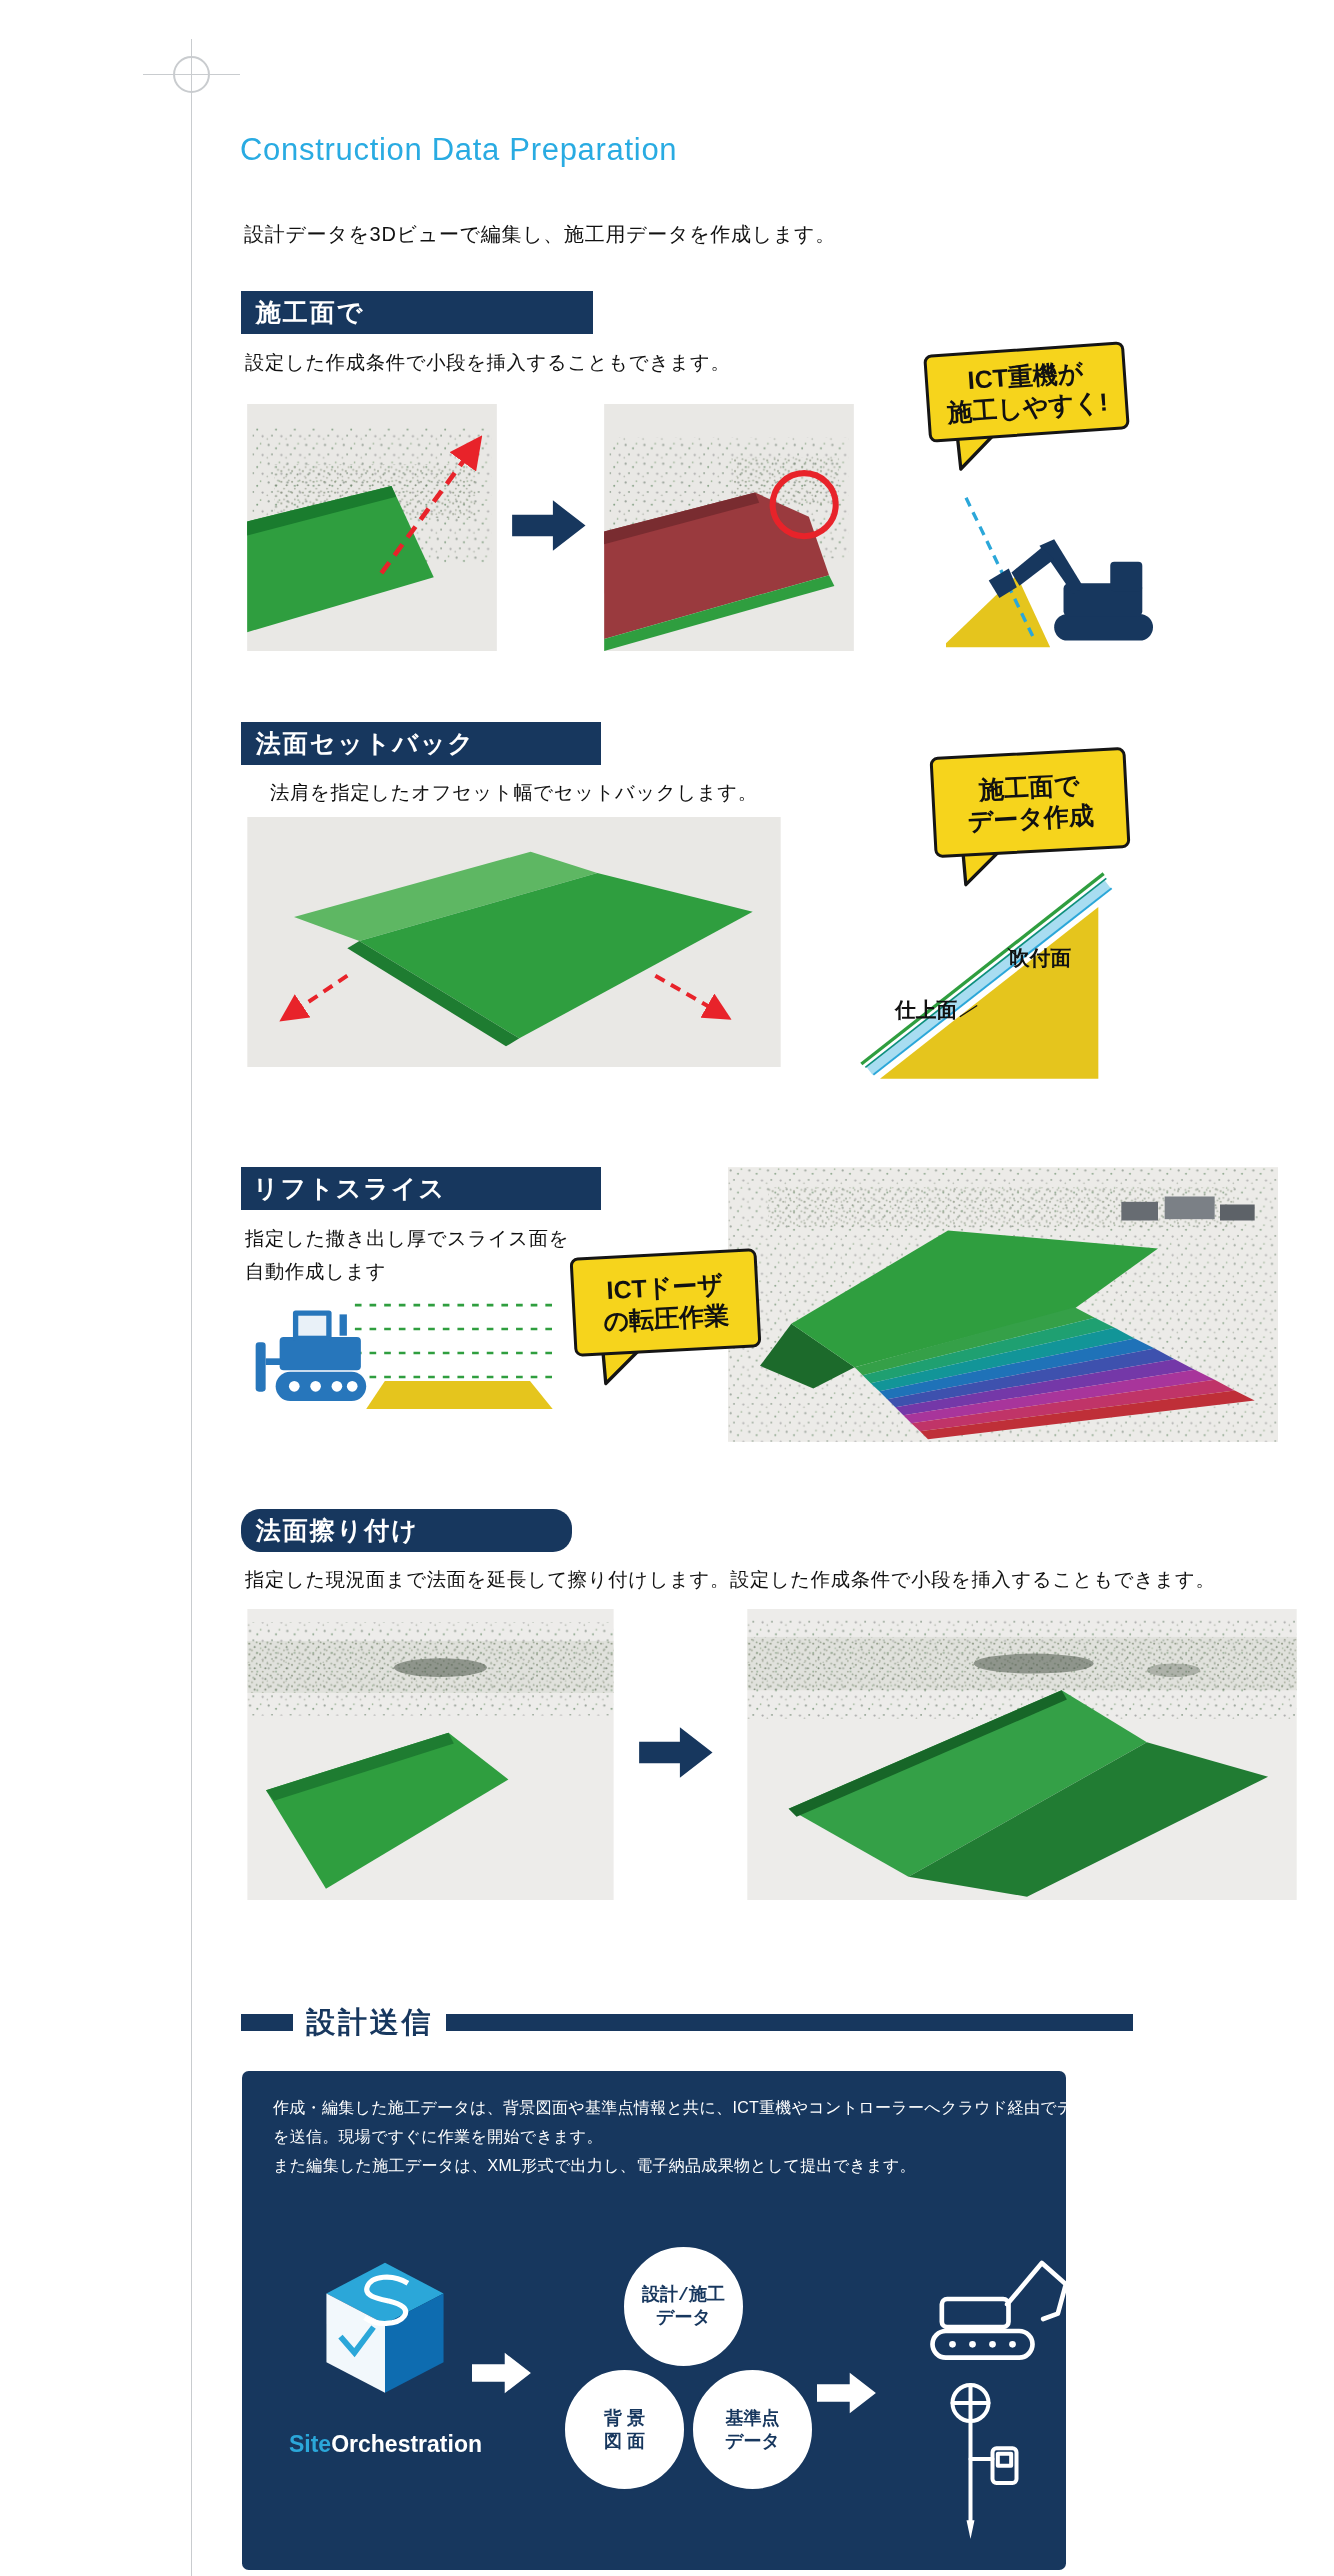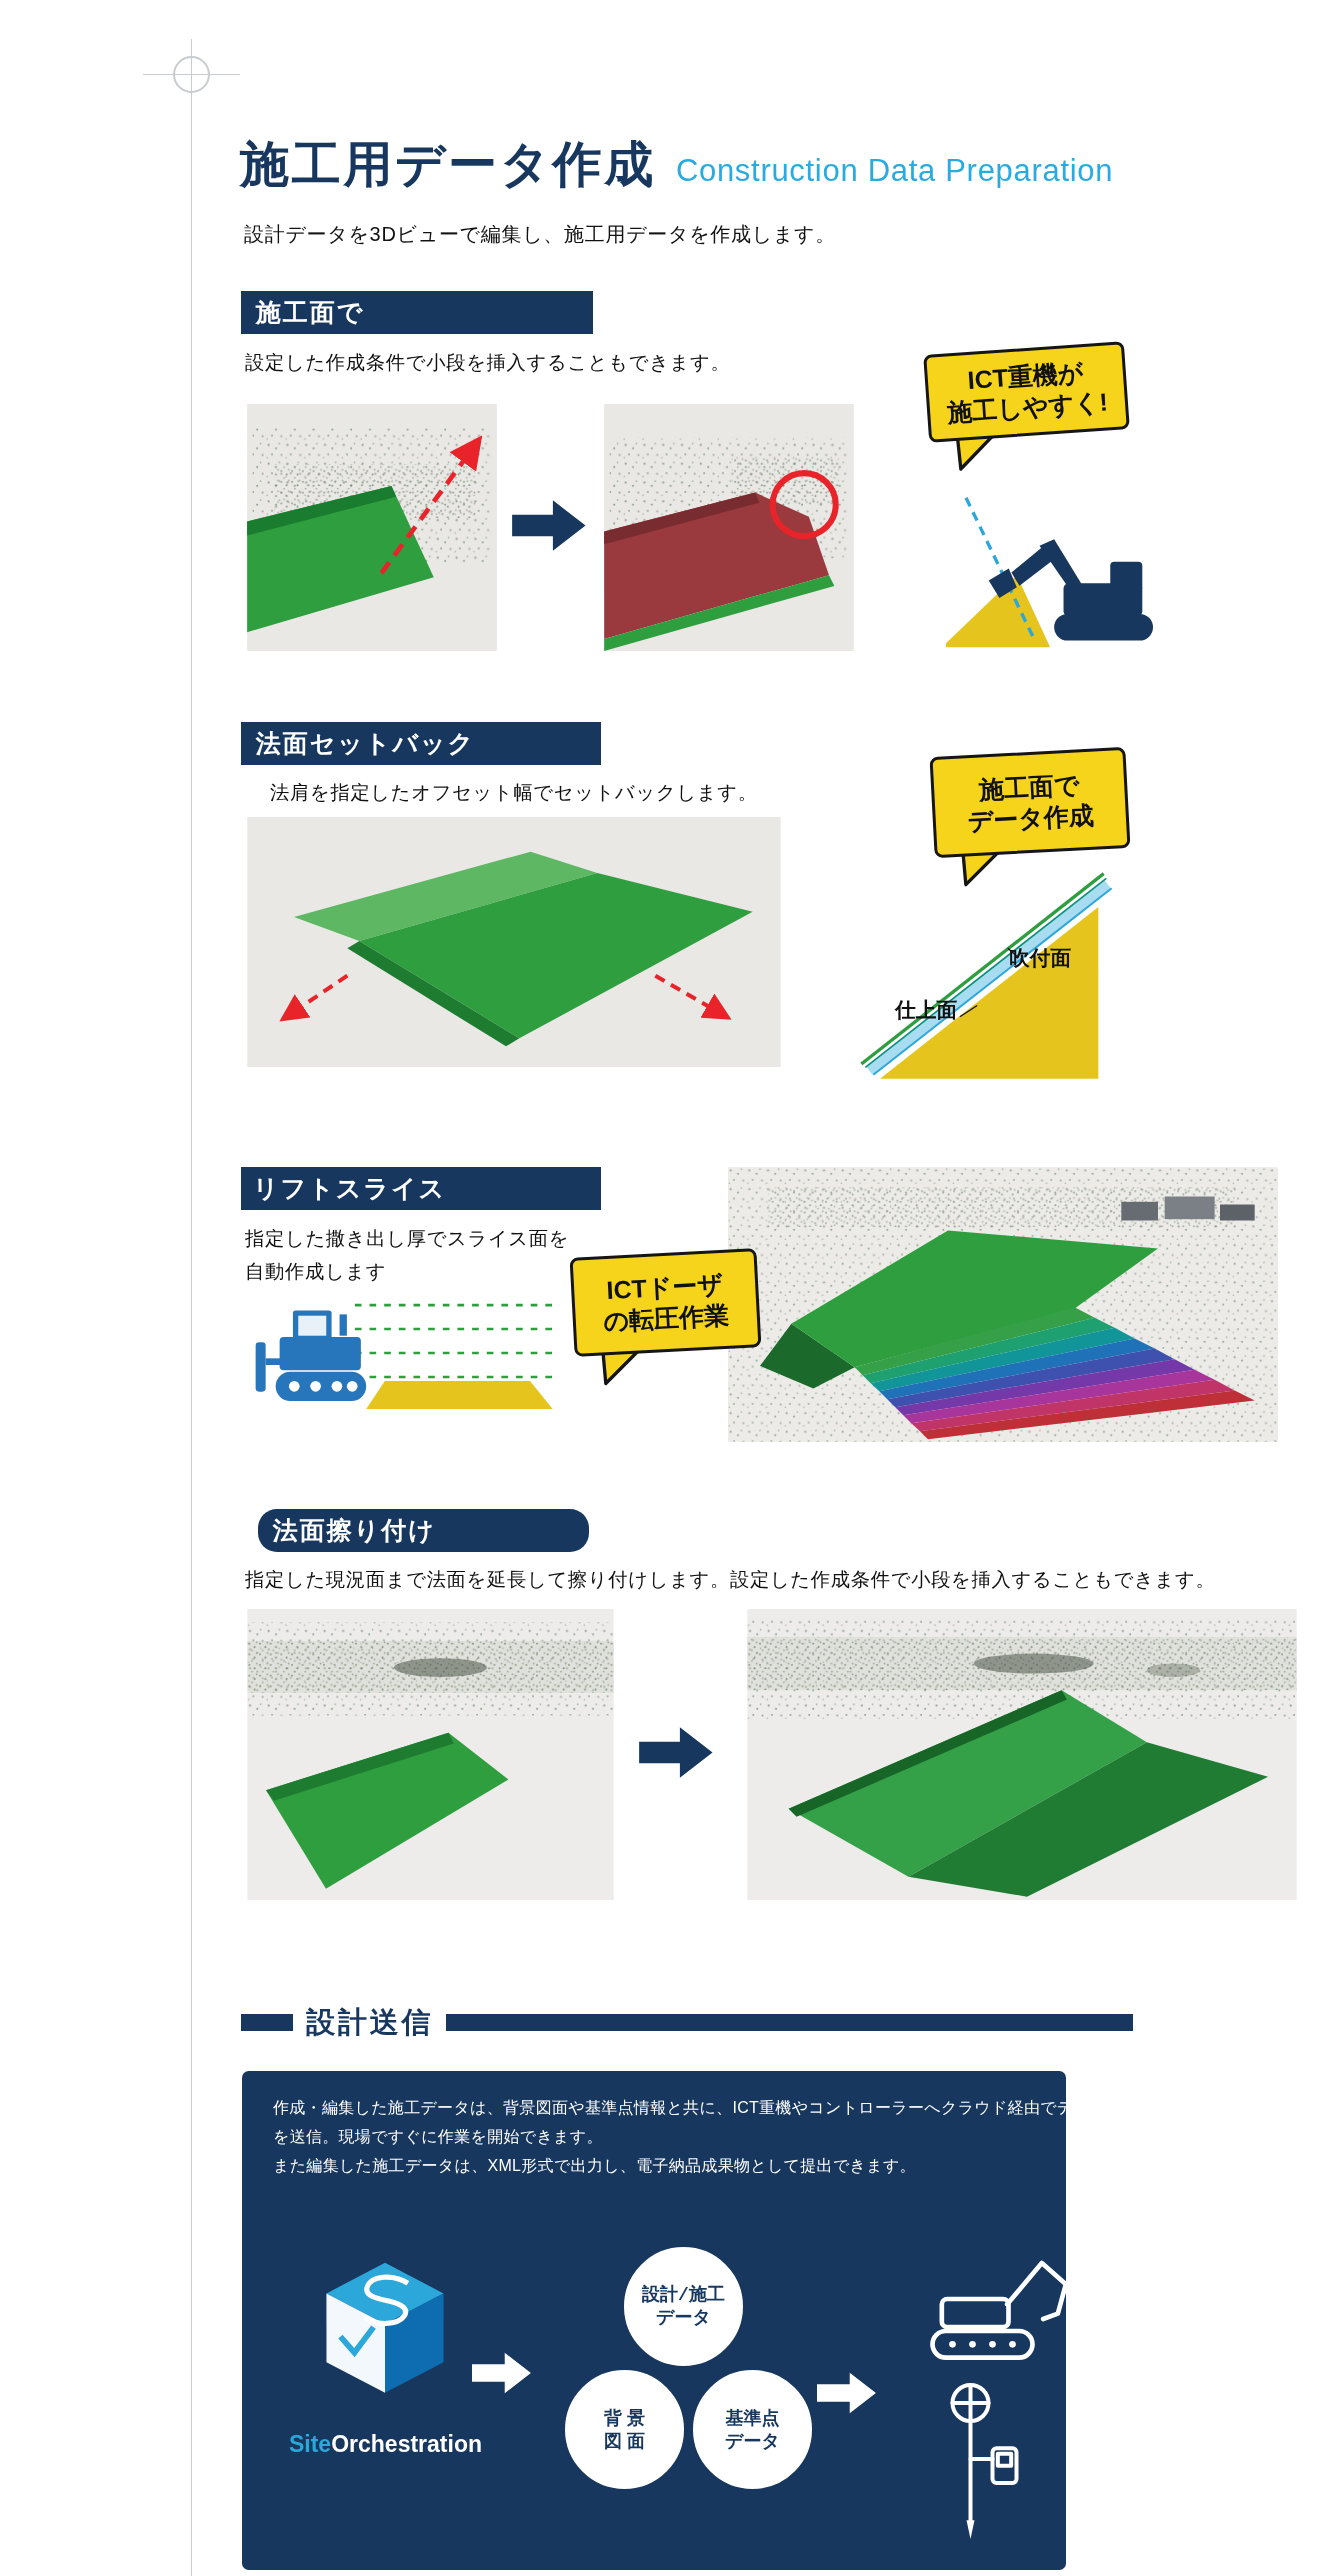--- a/index.html
+++ b/index.html
@@ -76,21 +76,20 @@
     </defs>
   </svg>
 
   <div class="vguide"></div>
   <div class="hguide"></div>
   <svg class="abs" style="left:168px;top:51px" width="47" height="47" viewBox="0 0 70 70">
     <circle cx="35" cy="35" r="26" fill="none" stroke="#c9cccf" stroke-width="3"></circle>
   </svg>
 
   <div class="title-row">
-    <span class="title-jp">施工用データ作成</span>
     <span class="title-en">Construction Data Preparation</span>
   </div>
   <div class="intro">設計データを3Dビューで編集し、施工用データを作成します。</div>
 
   <div class="sec-bar" style="left:241px;top:291px;width:352px;">
     <span>施工面で</span>
   </div>
   <div class="sec-desc" style="left:245px;top:349px;">設定した作成条件で小段を挿入することもできます。</div>
 
   <div class="img-panel" style="left:247px;top:404px;">
@@ -233,21 +232,21 @@
   <div class="bubble" style="left:572px;top:1253px;width:187px;height:99px;transform:rotate(-3deg);z-index:5;">
     <svg class="bubble-tail" viewBox="0 0 80 60">
       <polygon points="8,0 72,0 10,56" fill="#F6D41C" stroke="#151515" stroke-width="5" stroke-linejoin="round"></polygon>
     </svg>
     <div class="bubble-body">
       <span>ICTドーザ</span>
       <span>の転圧作業</span>
     </div>
   </div>
 
-  <div class="sec-bar" style="left:258px;top:1509px;width:331px;border-radius:19px;">
+  <div class="sec-bar" style="left:241px;top:1509px;width:331px;border-radius:19px;">
     <span>法面擦り付け</span>
   </div>
   <div class="sec-desc" style="left:245px;top:1566px;">指定した現況面まで法面を延長して擦り付けします。設定した作成条件で小段を挿入することもできます。</div>
 
   <div class="img-panel" style="left:247px;top:1609px;">
     <svg width="367" height="291" viewBox="0 0 550 437">
       <rect width="550" height="437" fill="#edecea"></rect>
       <rect x="0" y="20" width="550" height="140" fill="url(#pcDots)"></rect>
       <rect x="0" y="48" width="550" height="78" fill="#c9cec3" opacity="0.35"></rect>
       <rect x="0" y="48" width="550" height="78" fill="url(#pcDense)" opacity="0.9"></rect>

